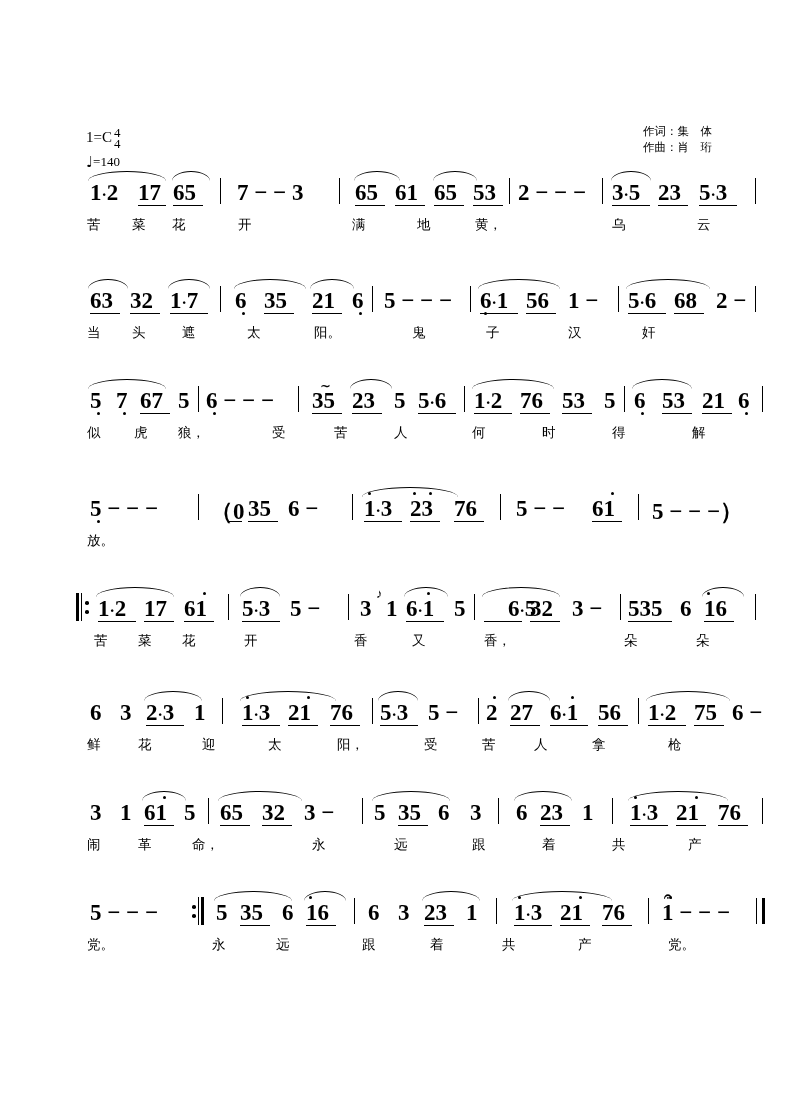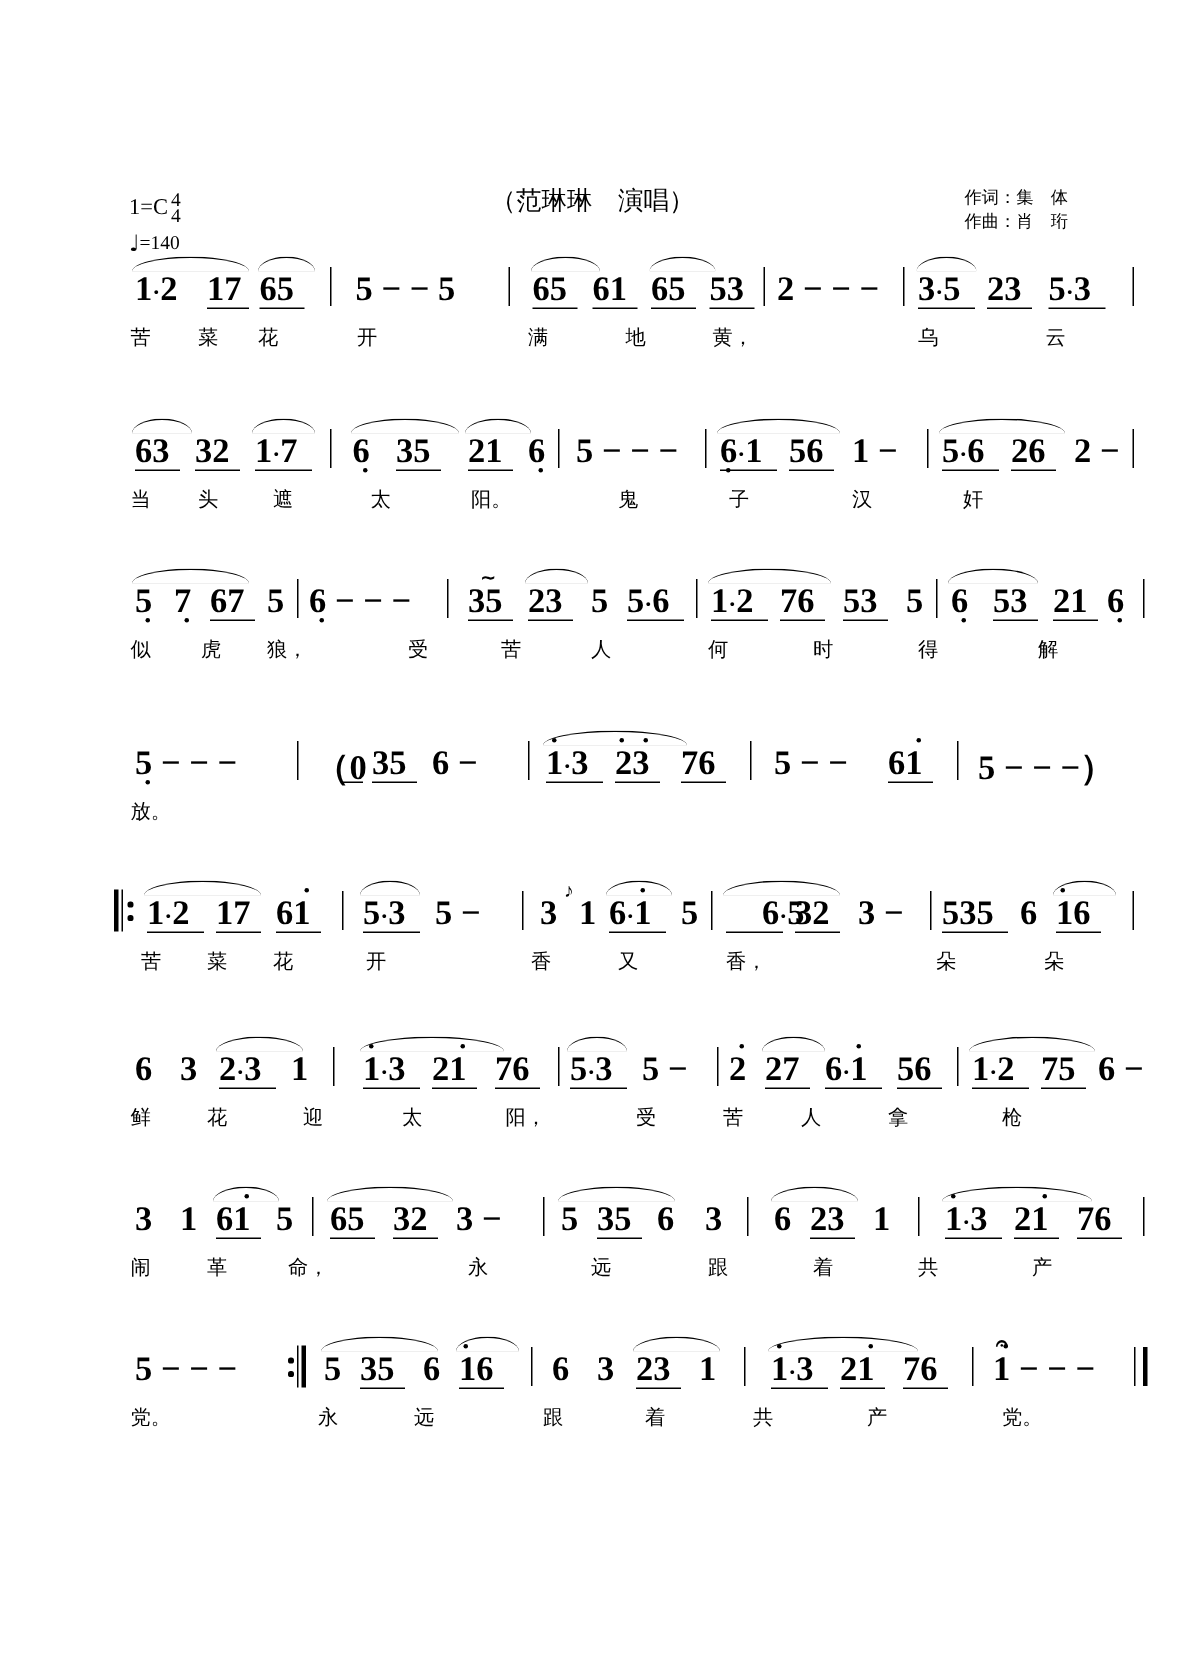--- a/index.html
+++ b/index.html
@@ -199,21 +199,20 @@
     font-family: "DejaVu Sans", sans-serif;
     font-size: 12.5px;
   }
   .footer span { margin: 0 10px; }
 </style>
 </head>
 <body>
 
 <div class="page">
 
-  <div class="subtitle">（范琳琳　演唱）</div>
 
   <div class="credits">
     <div>作词：集　体</div>
     <div>作曲：肖　珩</div>
   </div>
 
   <div class="key-sig">
     <span>1=C</span><span class="frac"><span class="num">4</span><span class="den">4</span></span>
   </div>
   <div class="tempo">
@@ -223,21 +222,21 @@
   <div class="system" style="top:172px;">
     <div class="notes">
       <div class="slur" style="left:16px; width:78px;"></div>
       <div class="n" style="left:18px;">1<span style="font-size:16px;">·</span>2</div>
       <div class="n" style="left:66px;">17</div>
       <div class="ul" style="left:66px; width:28px;"></div>
       <div class="slur" style="left:100px; width:38px;"></div>
       <div class="n" style="left:101px;">65</div>
       <div class="ul" style="left:101px; width:30px;"></div>
       <div class="bar" style="left:148px;"></div>
-      <div class="n" style="left:165px;">5 − − 5</div>
+      <div class="n" style="left:165px;">7 − − 3</div>
       <div class="bar" style="left:267px;"></div>
       <div class="slur" style="left:282px; width:46px;"></div>
       <div class="n" style="left:283px;">65</div>
       <div class="ul" style="left:283px; width:30px;"></div>
       <div class="n" style="left:323px;">61</div>
       <div class="ul" style="left:323px; width:30px;"></div>
       <div class="slur" style="left:361px; width:44px;"></div>
       <div class="n" style="left:362px;">65</div>
       <div class="ul" style="left:362px; width:30px;"></div>
       <div class="n" style="left:401px;">53</div>
@@ -295,21 +294,21 @@
       <div class="n" style="left:408px;">6<span style="font-size:16px;">·</span>1</div>
       <div class="ul" style="left:408px; width:38px;"></div>
       <div class="dotdn" style="left:412px;"></div>
       <div class="n" style="left:454px;">56</div>
       <div class="ul" style="left:454px; width:30px;"></div>
       <div class="n" style="left:496px;">1 −</div>
       <div class="bar" style="left:546px;"></div>
       <div class="slur" style="left:554px; width:84px;"></div>
       <div class="n" style="left:556px;">5<span style="font-size:16px;">·</span>6</div>
       <div class="ul" style="left:556px; width:38px;"></div>
-      <div class="n" style="left:602px;">26</div>
+      <div class="n" style="left:602px;">68</div>
       <div class="ul" style="left:602px; width:30px;"></div>
       <div class="n" style="left:644px;">2 −</div>
       <div class="bar" style="left:683px;"></div>
     </div>
     <div class="lyrics">
       <div class="ly" style="left:15px;">当</div>
       <div class="ly" style="left:60px;">头</div>
       <div class="ly" style="left:110px;">遮</div>
       <div class="ly" style="left:175px;">太</div>
       <div class="ly" style="left:242px;">阳。</div>

